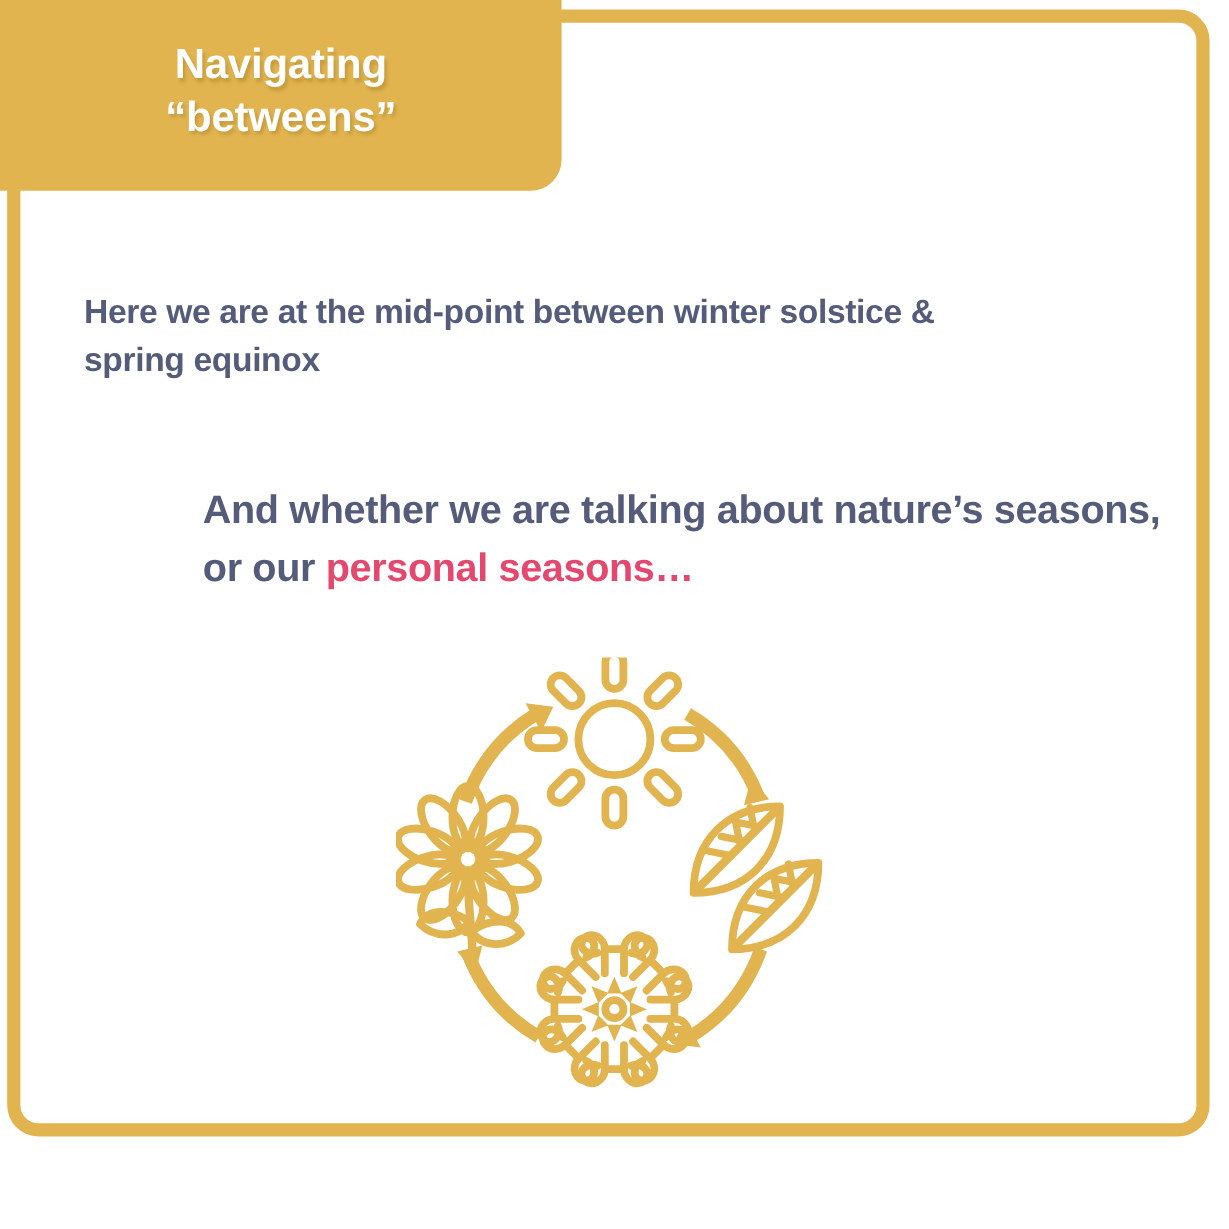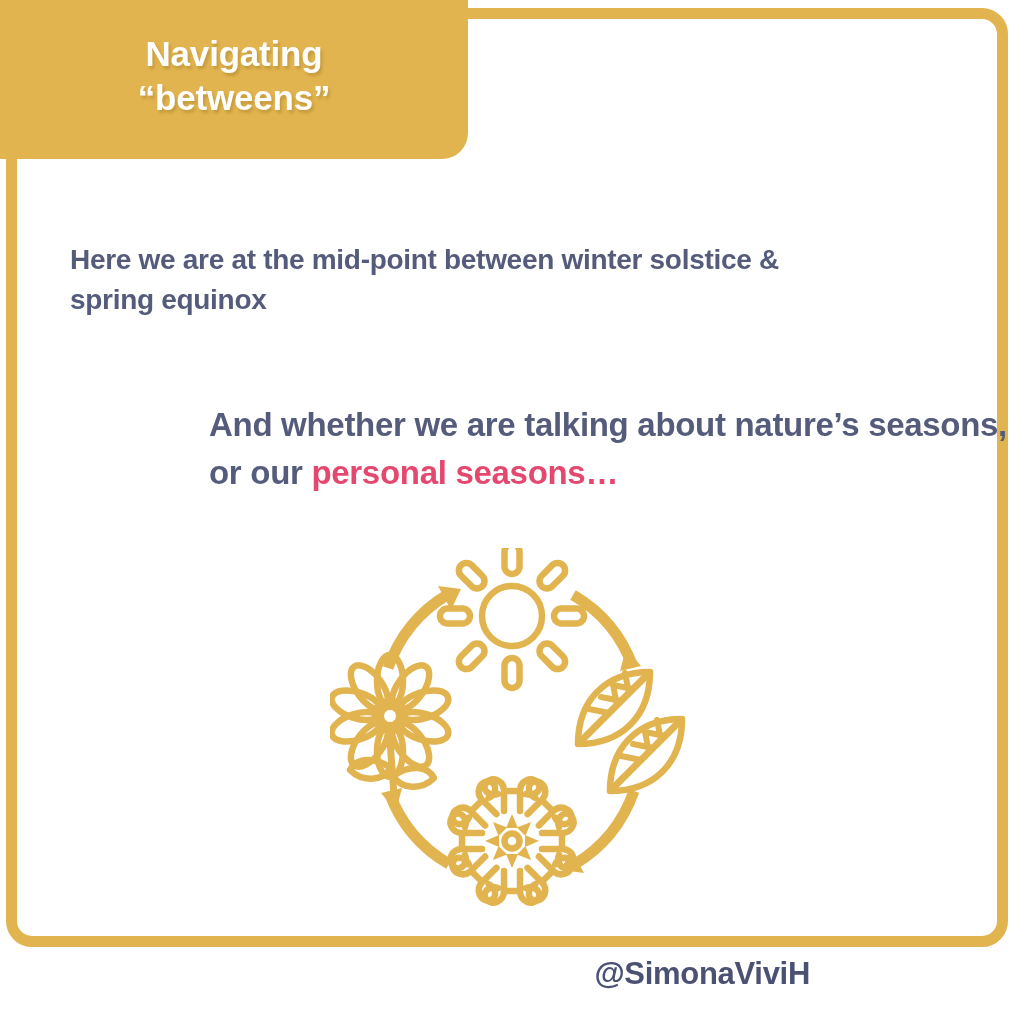--- a/index.html
+++ b/index.html
@@ -74,21 +74,20 @@
   #para-2 {
     position: absolute;
     left: 169px;
     top: 401px;
     width: 800px;
     color: #555c7b;
     font-size: 33px;
     font-weight: bold;
     line-height: 1.44;
     letter-spacing: -0.3px;
-    margin-left: 40px;
   }
   .hl-pink { color: #e5486f; }
 
   
   #cycle-diagram {
     position: absolute;
     left: 330px;
     top: 548px;
     width: 364px;
     height: 364px;
@@ -255,15 +254,14 @@
           <path d="M60 184 C 60 205, 63 224, 64 250" stroke-width="7"></path>
 
           <path d="M61 220 C 44 208, 26 210, 20 222 C 32 234, 52 234, 61 220 Z"></path>
           <path d="M63 228 C 80 216, 98 218, 104 230 C 92 242, 72 242, 63 228 Z"></path>
         </g>
 
       </g>
     </svg>
   </div>
 
-  <div id="handle">@SimonaViviH</div>
 
 </div>
 
 </body></html>

